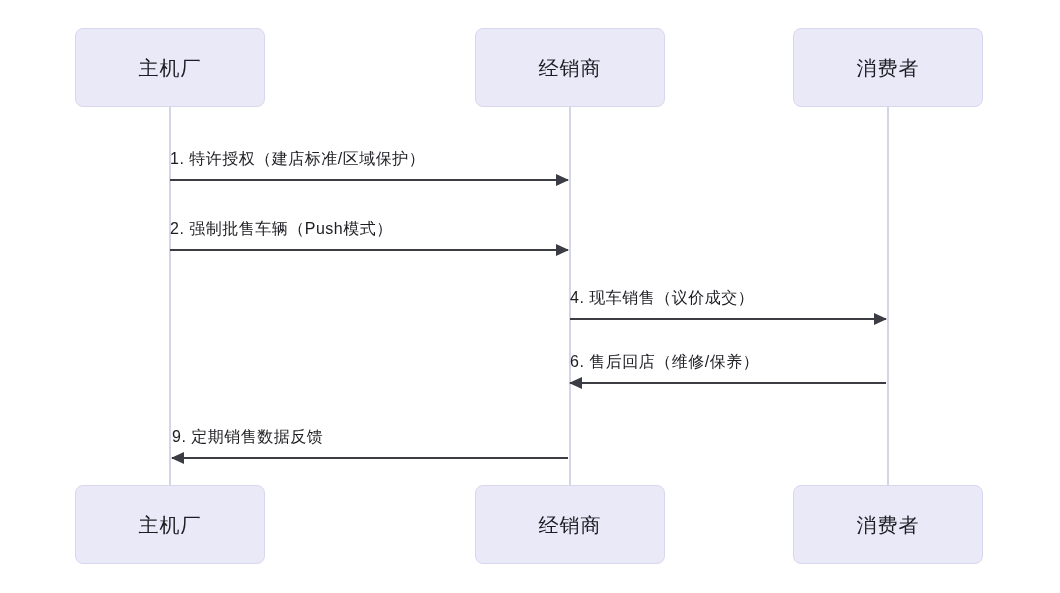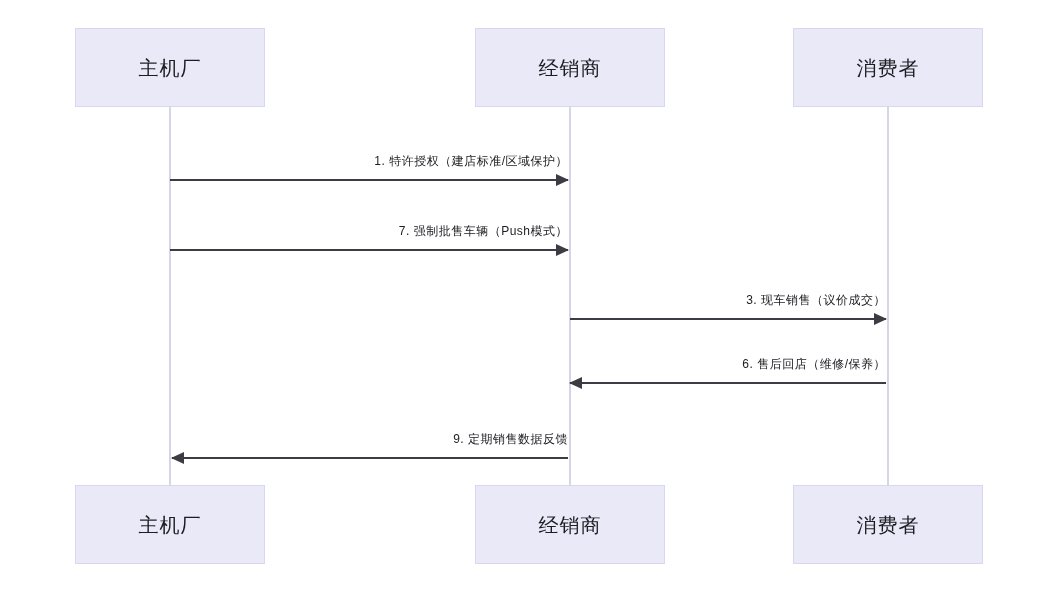--- a/index.html
+++ b/index.html
@@ -21,21 +21,21 @@
     position: absolute;
     width: 2px;
     background: #d6d5e6;
   }
   .participant-box {
     position: absolute;
     width: 190px;
     height: 79px;
     background: #eae9f8;
     border: 1px solid #d9d7ee;
-    border-radius: 0;
+    border-radius: 8px;
     box-sizing: border-box;
     display: flex;
     align-items: center;
     justify-content: center;
   }
   .participant-label {
     font-size: 20px;
     color: #1c1c22;
     letter-spacing: 1px;
     line-height: 1;
@@ -65,22 +65,22 @@
     border-left: 13px solid #3c3c44;
   }
   .arrowhead.left {
     left: -1px;
     border-right: 13px solid #3c3c44;
   }
   .msg-label {
     position: absolute;
     bottom: 9px;
     width: 100%;
-    text-align: right;
-    font-size: 12px;
+    text-align: left;
+    font-size: 16px;
     color: #1c1c22;
     white-space: nowrap;
     letter-spacing: 0.5px;
   }
 </style>
 </head>
 <body>
 
 <div id="diagram-canvas">
 
@@ -110,27 +110,27 @@
 
   <div class="msg" style="left:170px; top:179px; width:398px;">
     <div class="msg-line"></div>
     <div class="arrowhead right"></div>
     <div class="msg-label">1. 特许授权（建店标准/区域保护）</div>
   </div>
 
   <div class="msg" style="left:170px; top:249px; width:398px;">
     <div class="msg-line"></div>
     <div class="arrowhead right"></div>
-    <div class="msg-label">7. 强制批售车辆（Push模式）</div>
+    <div class="msg-label">2. 强制批售车辆（Push模式）</div>
   </div>
 
   <div class="msg" style="left:570px; top:318px; width:316px;">
     <div class="msg-line"></div>
     <div class="arrowhead right"></div>
-    <div class="msg-label">3. 现车销售（议价成交）</div>
+    <div class="msg-label">4. 现车销售（议价成交）</div>
   </div>
 
   <div class="msg" style="left:570px; top:382px; width:316px;">
     <div class="msg-line"></div>
     <div class="arrowhead left"></div>
     <div class="msg-label">6. 售后回店（维修/保养）</div>
   </div>
 
   <div class="msg" style="left:172px; top:457px; width:396px;">
     <div class="msg-line"></div>

